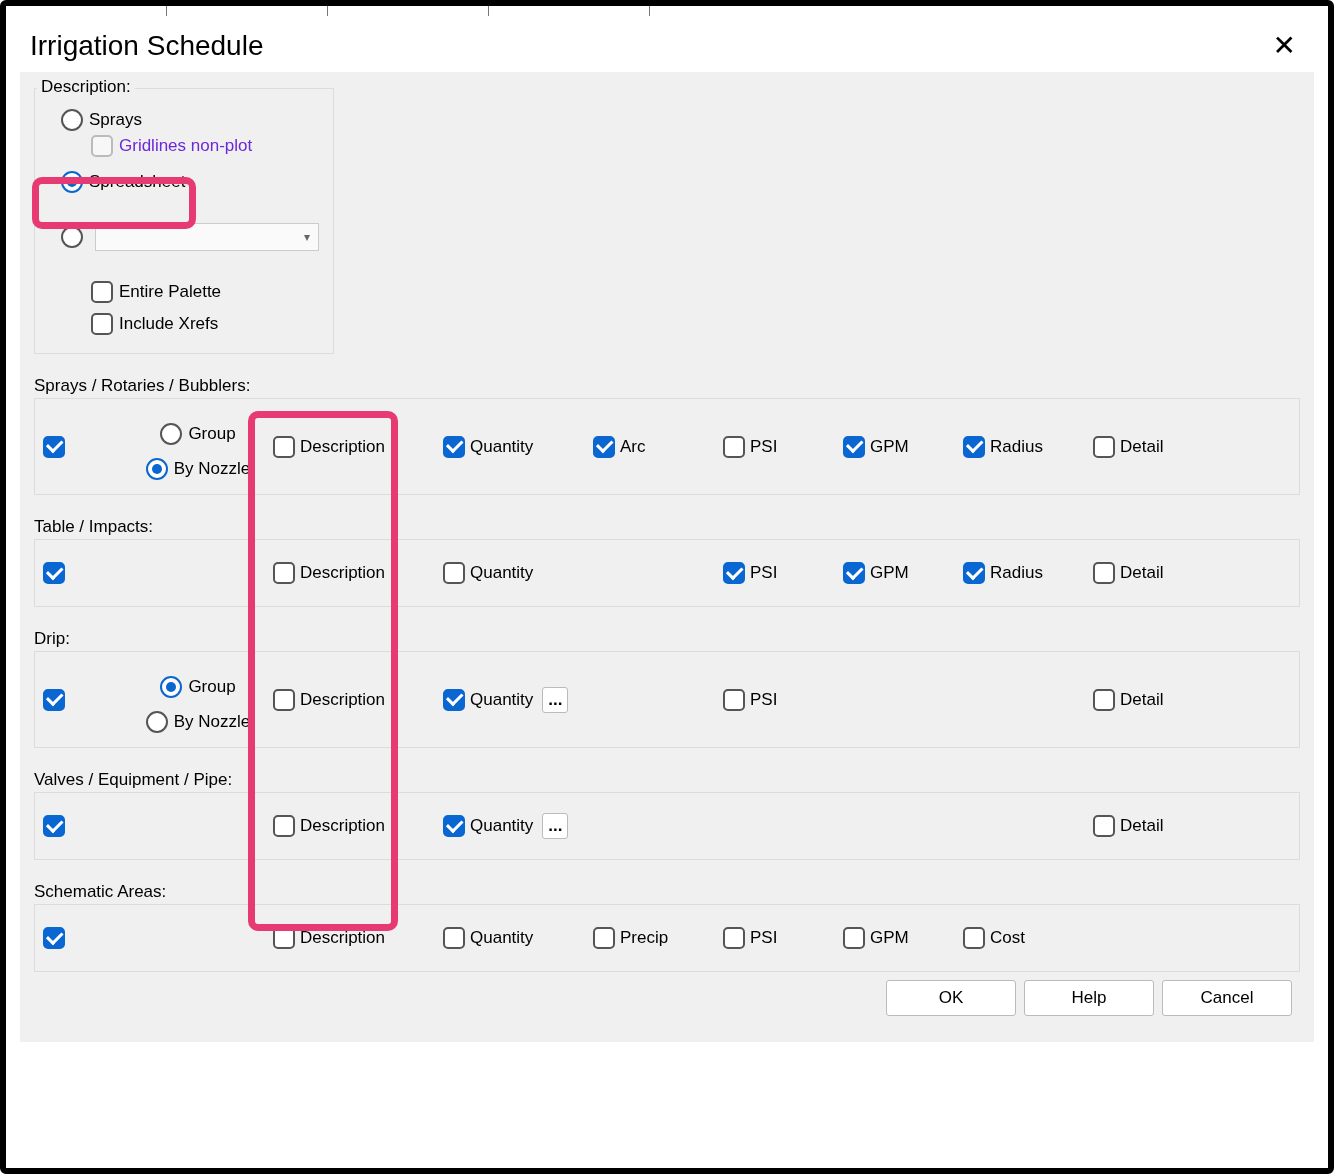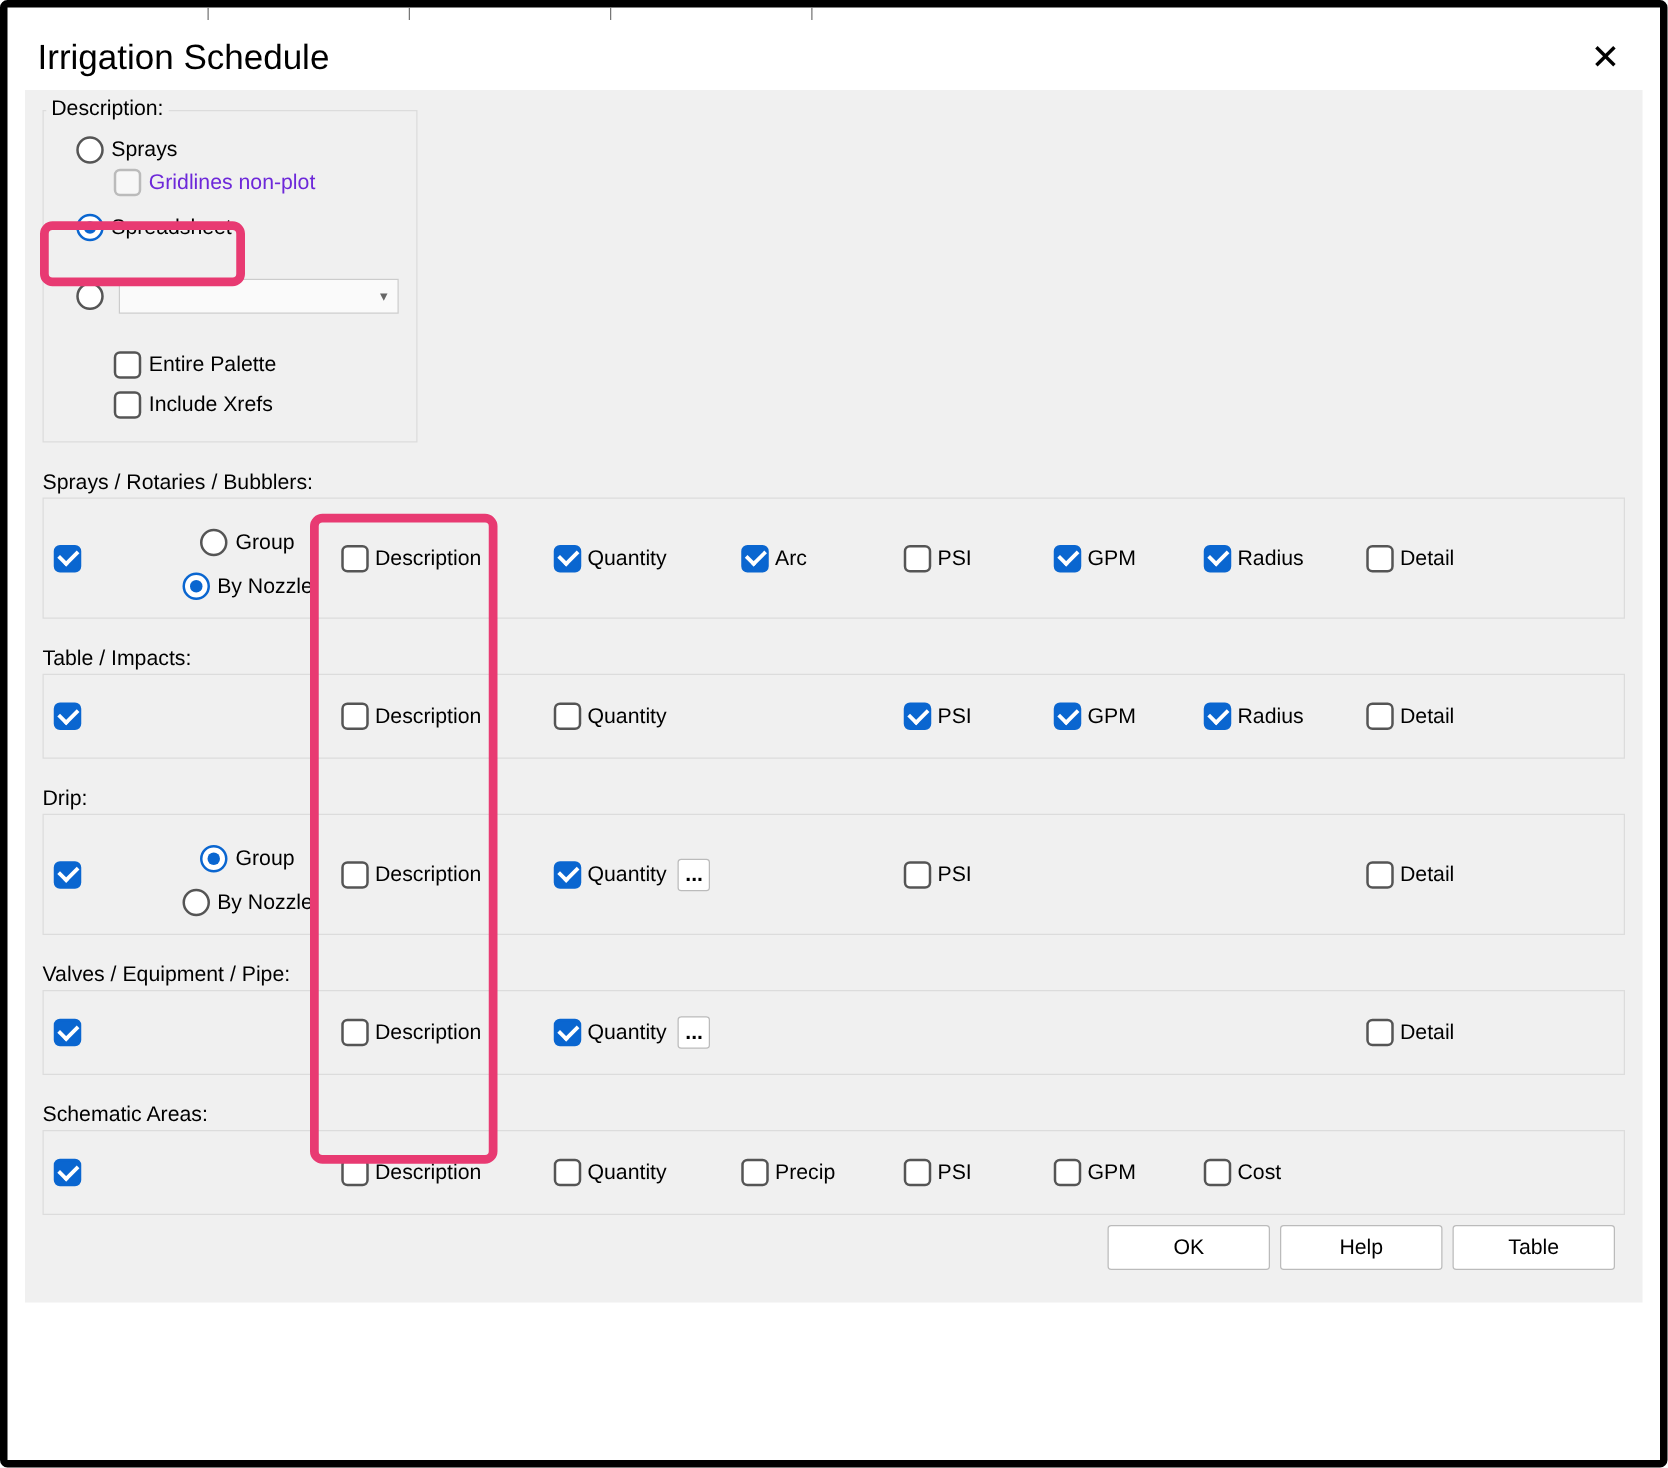--- a/index.html
+++ b/index.html
@@ -341,15 +341,15 @@
           </div>
         <div class="cell"></div>
       </div>
 
     </div>
   </div>
 
   <div class="footer-btns">
     <div class="btn">OK</div>
     <div class="btn">Help</div>
-    <div class="btn">Table</div>
+    <div class="btn">Cancel</div>
   </div>
 </div>
 
 </body></html>

